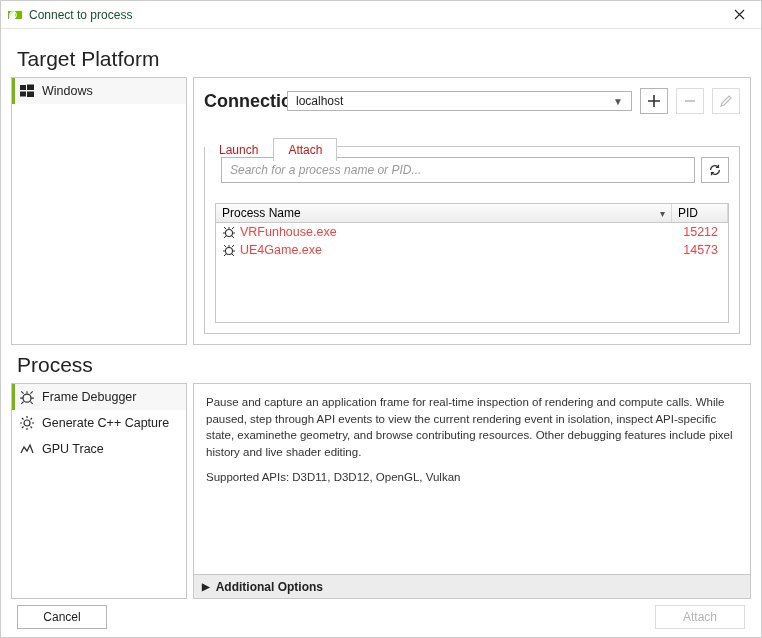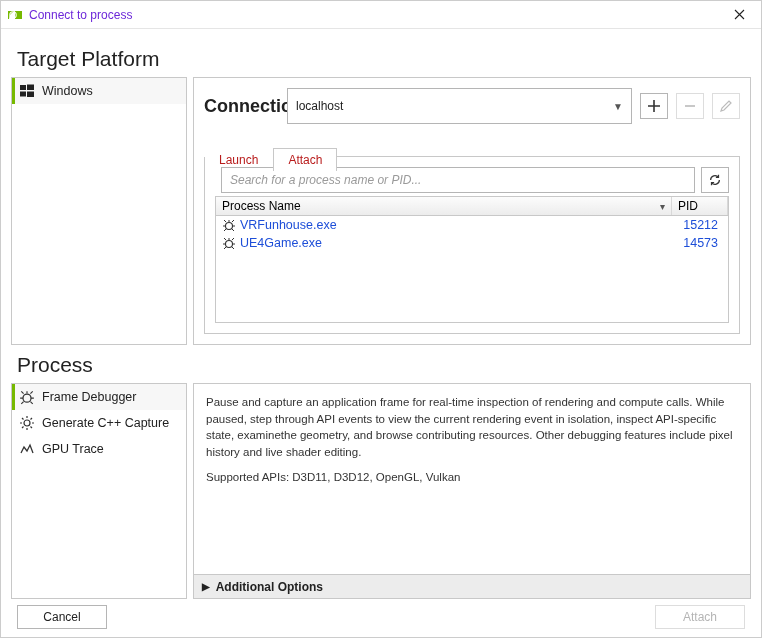--- a/index.html
+++ b/index.html
@@ -2,21 +2,21 @@
 <html><head>
 <meta charset="utf-8">
 <style>
   * { box-sizing: border-box; margin: 0; padding: 0; font-family: "Segoe UI", Arial, sans-serif; }
   html, body { width: 762px; height: 638px; background: #fff; overflow: hidden; }
   .window { width: 100%; height: 100%; display: flex; flex-direction: column; border: 1px solid #ccc; }
 
   
   .titlebar { height: 28px; display: flex; align-items: center; padding: 0 6px; border-bottom: 1px solid #e5e5e5; }
   .titlebar .logo { width: 16px; height: 16px; margin-right: 6px; display: flex; align-items: center; justify-content: center; }
-  .titlebar .title { font-size: 12px; color: #6d28d9; }
+  .titlebar .title { font-size: 12px; color: #14532d; }
   .titlebar .spacer { flex: 1; }
   .titlebar .close { width: 32px; height: 100%; display: flex; align-items: center; justify-content: center; font-size: 14px; }
 
   .body { flex: 1; padding: 10px 10px 6px 10px; display: flex; flex-direction: column; }
 
   .section-header { font-size: 21px; font-weight: 300; color: #222; margin: 8px 4px 6px 6px; }
 
   .split { display: flex; gap: 6px; }
   .sidebar { width: 176px; border: 1px solid #c8c8c8; background: #fff; }
   .sidebar-item { display: flex; align-items: center; height: 26px; padding: 0 6px; font-size: 12.5px; color: #222; }
@@ -25,42 +25,42 @@
   .sidebar-item { position: relative; }
   .sidebar-item.selected { border-left: 3px solid #76b900; padding-left: 3px; }
   .sidebar-item .icon { width: 18px; height: 16px; margin-right: 6px; display: flex; align-items: center; justify-content: center; }
 
   .main-panel { flex: 1; border: 1px solid #c8c8c8; background: #fff; padding: 10px; display:flex; flex-direction:column; }
 
   
   .target-split { height: 268px; border-radius: 15px; }
   .conn-row { display:flex; align-items:center; gap:8px; margin-bottom:10px; }
   .conn-row .label { font-size:18px; font-weight:bold; color:#222; width:75px; }
-  .conn-dd { flex:1; height:36px; border:1px solid #b5b5b5; background:#fff; display:flex; align-items:center; padding:0 8px; font-size:12px; color:#222; justify-content:space-between; }
+  .conn-dd { flex:1; height:20px; border:1px solid #b5b5b5; background:#fff; display:flex; align-items:center; padding:0 8px; font-size:12px; color:#222; justify-content:space-between; }
   .conn-dd .chev { color:#555; }
   .sq-btn { width:28px; height:26px; border:1px solid #b5b5b5; background:#fff; display:flex; align-items:center; justify-content:center; font-size:15px; color:#333; }
   .sq-btn.disabled { color:#bbb; border-color:#ddd; }
   .sq-btn svg { width:14px; height:14px; }
   .tab { font-size:12px; color:#b91c1c; padding:4px 14px; border:1px solid transparent; border-bottom:none; position:relative; top:14px; background:transparent;}
   .tab.active { border-color:#c8c8c8; background:#fff; }
   .tabstrip-border { border-bottom:1px solid #c8c8c8; flex:1; }
   .tabwrap { display:flex; align-items:flex-end; }
   .tabwrap .leftline{border-bottom:1px solid #c8c8c8; width:0px;}
   .tabcontent { border:1px solid #c8c8c8; border-top:none; padding:10px; flex:1; display:flex; flex-direction:column;}
 
-  .search-row { display:flex; gap:6px; margin-bottom:3px;padding-left:6px; }
+  .search-row { display:flex; gap:6px; margin-bottom:20px;padding-left:6px; }
   .search-box { flex:1; height:26px; border:1px solid #b5b5b5; padding:0 8px; font-size:12px; color:#222; }
   .search-box::placeholder{ color:#9a9a9a; font-style:italic; }
 
   .proc-table { border:1px solid #c8c8c8; flex:1; display:flex; flex-direction:column; background:#fff; }
   .proc-head { display:flex; background:linear-gradient(#fcfcfc,#ececec); border-bottom:1px solid #c8c8c8; font-size:12px; }
   .proc-head .col { padding:2px 6px; border-right:1px solid #d8d8d8; display:flex; align-items:center; justify-content:space-between;}
   .col-name{ flex:1; }
   .col-pid{ width:56px; border-right:none;}
-  .proc-row{ display:flex; font-size:12.5px; color:#1d4ed8; padding:2px 4px; align-items:center;}
+  .proc-row{ display:flex; font-size:12.5px; color:#ef4444; padding:2px 4px; align-items:center;}
   .proc-row .bug{ width:18px; display:flex; justify-content:center;}
   .proc-row .nm{ flex:1; padding-left:2px;}
   .proc-row .pid{ width:56px; text-align:right; padding-right:6px;}
 
   
   .activity-split{ flex:1; min-height:0; }
   .activity-main{ flex:1; border:1px solid #c8c8c8; background:#fff; display:flex; flex-direction:column;}
   .activity-desc{ flex:1; padding:10px 12px; font-size:11.5px; color:#333; line-height:1.45; }
   .activity-desc p{ margin-bottom:8px;}
   .addl{ height:24px; border-top:1px solid #c8c8c8; background:#ececec; display:flex; align-items:center; padding:0 8px; font-size:12px; font-weight:bold; color:#222;}

